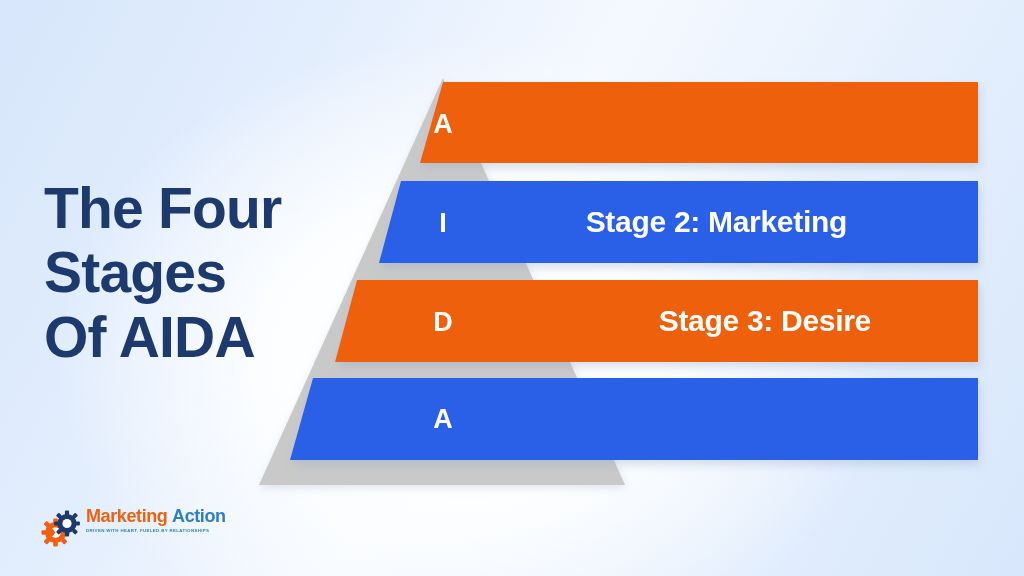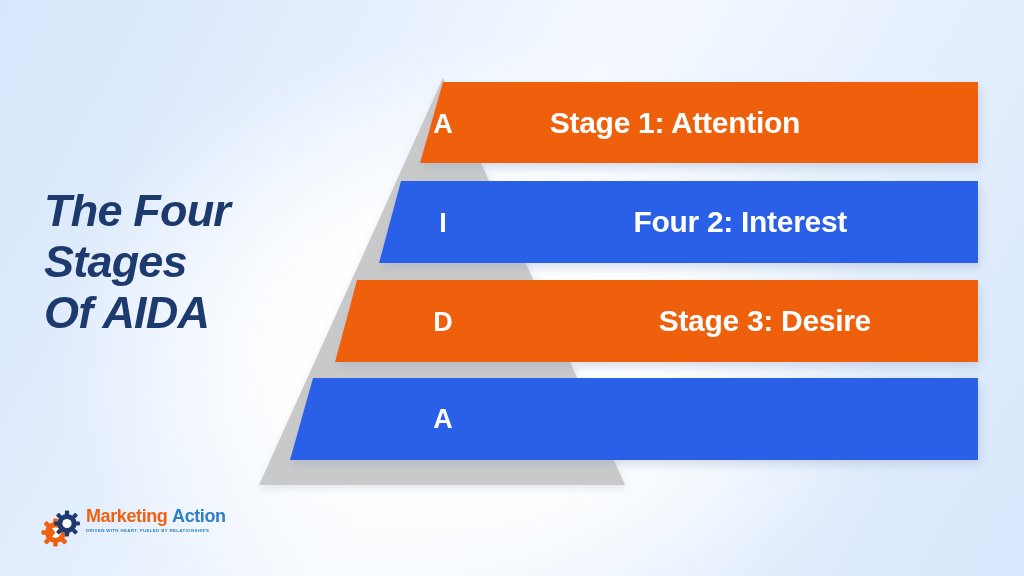--- a/index.html
+++ b/index.html
@@ -21,29 +21,28 @@
     overflow: hidden;
     background:
       radial-gradient(ellipse 560px 430px at 46% 62%, #ffffff 0%, #fdfeff 34%, rgba(253,254,255,0) 74%),
       linear-gradient(118deg, #d7e6fb 0%, #e3eefd 26%, #f5f9ff 48%, #e6f0fd 70%, #d8e7fc 100%);
   }
 
   
   .title {
     position: absolute;
     left: 44px;
-    top: 186px;
+    top: 176px;
     width: 300px;
     color: #1d3a6e;
-    font-size: 45px;
+    font-size: 57px;
     line-height: 1.13;
     font-weight: bold;
     letter-spacing: -0.8px;
     white-space: pre-line;
-    font-style: italic;
   }
 
   
   .stage {
     position: absolute;
     left: 0;
     top: 0;
     width: 1024px;
     height: 576px;
   }
@@ -154,22 +153,21 @@
       <g filter="url(#barShadow)">
         <polygon points="313,378 978,378 978,460 290,460" fill="#2c5fe8"></polygon>
       </g>
     </svg>
 
     <div class="bar-letter" style="left:443px; top:124px;">A</div>
     <div class="bar-letter" style="left:443px; top:223px;">I</div>
     <div class="bar-letter" style="left:443px; top:322px;">D</div>
     <div class="bar-letter" style="left:443px; top:419px;">A</div>
 
-    <div class="bar-label" style="left:800px; top:123px;">Stage 1: Attention</div>
-    <div class="bar-label" style="left:847px; top:222px;">Four 2: Interest</div>
+    <div class="bar-label" style="left:847px; top:222px;">Stage 2: Marketing</div>
     <div class="bar-label" style="left:871px; top:321px;">Stage 3: Desire</div>
   </div>
 
   <div class="logo">
     <div class="logo-mark">
       <svg width="46" height="44" viewBox="0 0 46 44">
 
         <g fill="#ef6110">
           <path d="M17.5 24.5 m-10.5 0 a10.5 10.5 0 1 0 21 0 a10.5 10.5 0 1 0 -21 0" transform="translate(0,0)"></path>
           <rect x="15.2" y="10.5" width="4.6" height="5" rx="1"></rect>

